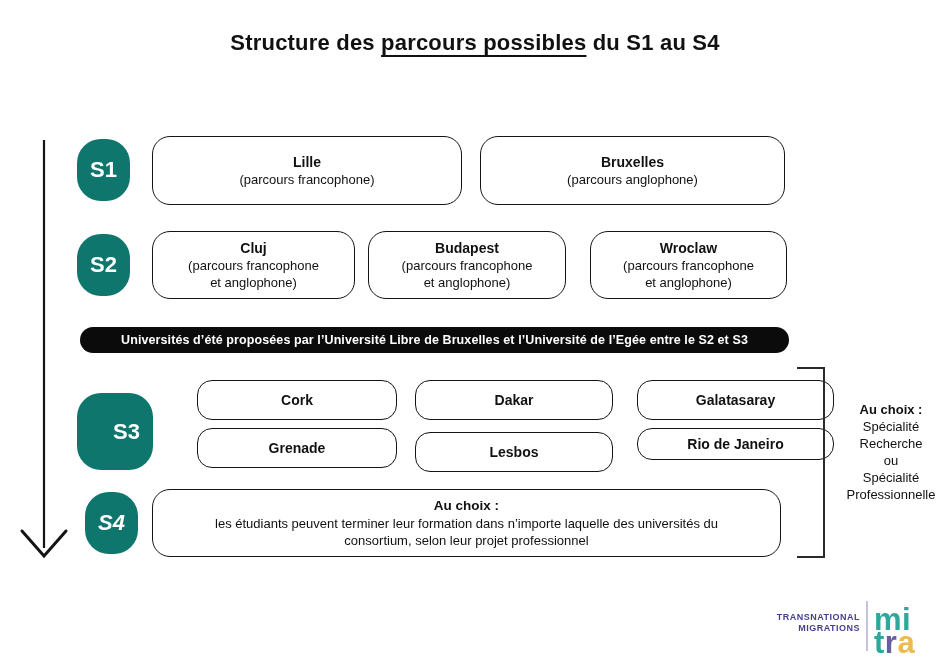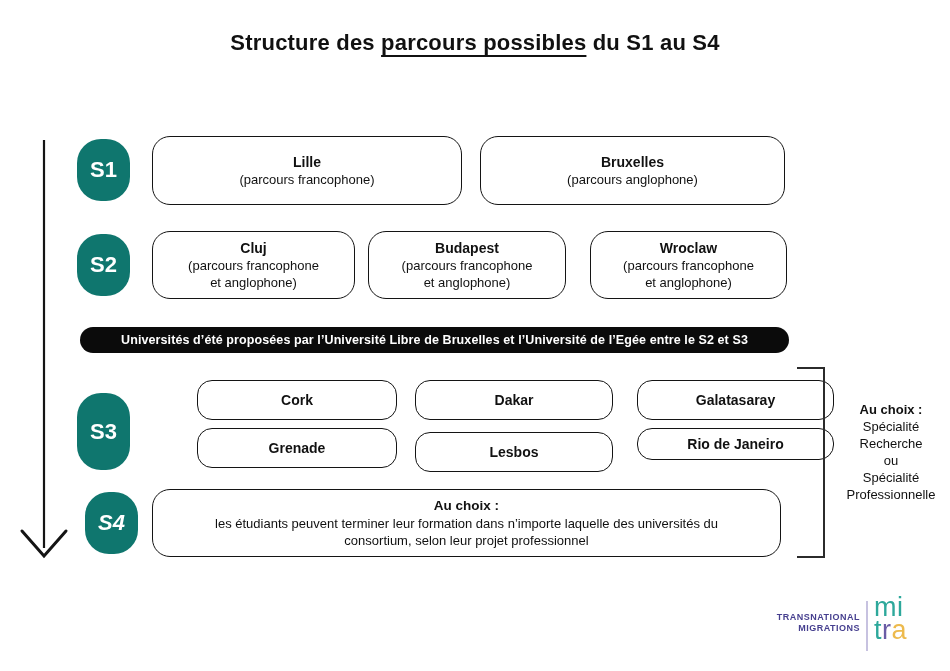--- a/index.html
+++ b/index.html
@@ -27,21 +27,21 @@
   .arrow-svg,.bracket-svg{position:absolute;}
 
   .bracket-note{position:absolute;left:835px;top:401px;width:112px;text-align:center;
                 font-size:13px;line-height:17px;}
   .bracket-note .bn-head{font-weight:700;}
 
   .logo{position:absolute;left:760px;top:596px;width:185px;height:60px;}
   .logo-org{position:absolute;right:85px;top:16px;text-align:right;color:#463F8F;
             font-size:9px;font-weight:700;letter-spacing:.5px;line-height:11px;}
   .logo-divider{position:absolute;left:106px;top:5px;width:2px;height:50px;background:#C7C2E0;}
-  .logo-mark{position:absolute;left:114px;top:0px;font-weight:400;font-size:27px;line-height:23px;letter-spacing:.5px;}
+  .logo-mark{position:absolute;left:114px;top:12px;font-weight:700;font-size:31px;line-height:23px;letter-spacing:.5px;}
   .lt-teal{color:#2DA89B;}
   .lt-purple{color:#6A5CA5;}
   .lt-gold{color:#EDBA4D;}
 </style>
 </head>
 <body>
 
 <div class="canvas">
 
   <h1 class="title"><span>Structure des </span><span class="u">parcours possibles</span><span> du S1 au S4</span></h1>
@@ -79,21 +79,21 @@
   <div class="uni-box" style="left:590px;top:231px;width:197px;height:68px;">
     <div class="uni-name">Wroclaw</div>
     <div class="uni-sub">(parcours francophone
 et anglophone)</div>
   </div>
 
   <div class="banner">
     <span>Universités d’été proposées par l’Université Libre de Bruxelles et l’Université de l’Egée entre le S2 et S3</span>
   </div>
 
-  <div class="badge" style="left:77px;top:393px;height:77px;">
+  <div class="badge" style="left:77px;top:393px;height:77px;padding-left:23px;">
     <span>S3</span>
   </div>
   <div class="uni-box small" style="left:150px;top:380px;width:200px;height:40px;">
     <div class="uni-name">Cork</div>
   </div>
   <div class="uni-box small" style="left:590px;top:380px;width:197px;height:40px;">
     <div class="uni-name">Galatasaray</div>
   </div>
   <div class="uni-box small" style="left:368px;top:380px;width:198px;height:40px;">
     <div class="uni-name">Dakar</div>

